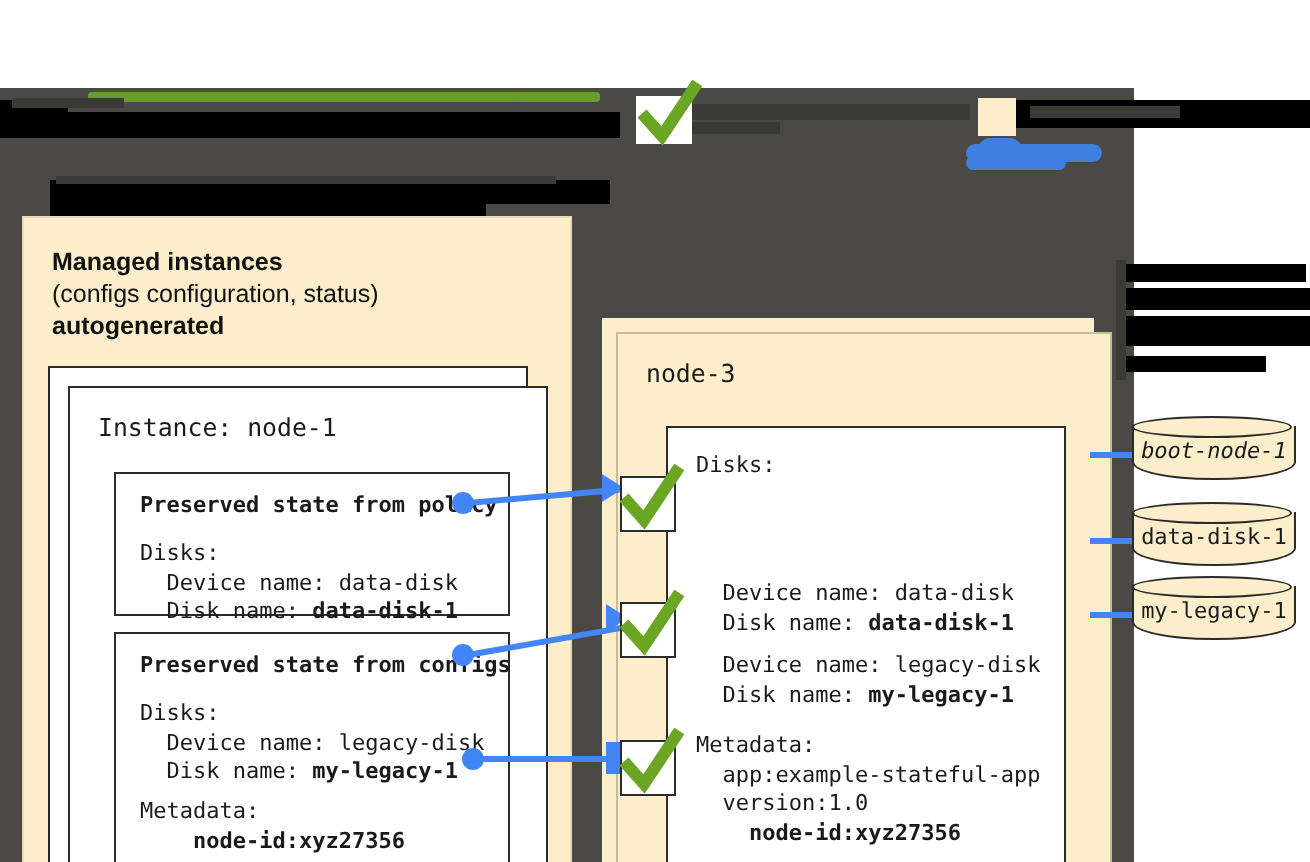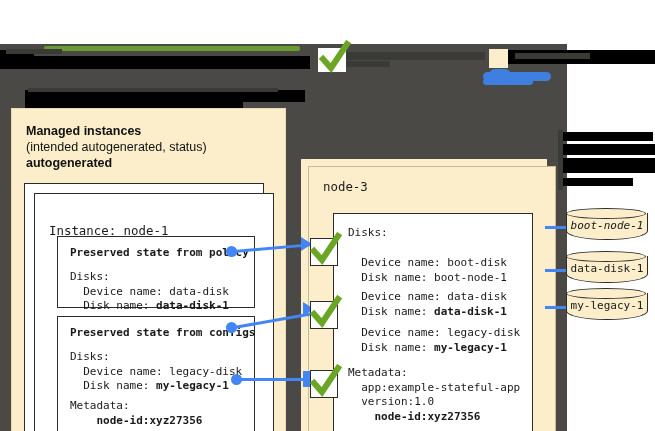--- a/index.html
+++ b/index.html
@@ -55,21 +55,21 @@
     font-size:12.5px;color:#111;line-height:16px;
   }
   .panel-title b{font-weight:bold;}
 
   
   .card{position:absolute;background:#ffffff;border:1px solid #2b2b2b;}
   .card-back{position:absolute;background:#ffffff;border:1px solid #2b2b2b;}
 
   .mono{font-family:"DejaVu Sans Mono", monospace;font-size:11px;color:#1a1a1a;line-height:14.5px;white-space:pre;}
   .mono b{font-weight:bold;}
-  .mono-lg{font-family:"DejaVu Sans Mono", monospace;font-size:12.4px;color:#1a1a1a;line-height:16px;white-space:pre;margin-top:17px;}
+  .mono-lg{font-family:"DejaVu Sans Mono", monospace;font-size:12.4px;color:#1a1a1a;line-height:16px;white-space:pre;}
 
   .inner-card{position:absolute;background:#ffffff;border:1px solid #2b2b2b;}
 
   
   .right-node-label{
     position:absolute;left:14px;top:12px;
     font-family:"DejaVu Sans Mono", monospace;font-size:12.4px;color:#1a1a1a;
   }
   .right-card{
     position:absolute;left:24px;top:46px;width:198px;height:226px;
@@ -138,21 +138,21 @@
 
     <div class="bar" style="left:563px;top:88px;width:90px;height:9px;"></div>
     <div class="bar" style="left:563px;top:100px;width:92px;height:11px;"></div>
     <div class="bar" style="left:563px;top:114px;width:92px;height:15px;"></div>
     <div class="bar" style="left:563px;top:134px;width:70px;height:8px;"></div>
     <div class="bar-grey" style="left:558px;top:86px;width:5px;height:60px;"></div>
 
     <div class="panel-left">
       <div class="panel-title">
         <b>Managed instances</b><br>
-        <span>(intended autogenerated, status)</span><br>
+        <span>(configs configuration, status)</span><br>
         <b>autogenerated</b>
       </div>
 
       <div class="card-back" style="left:12px;top:74px;width:238px;height:262px;"></div>
 
       <div class="card" style="left:22px;top:84px;width:238px;height:262px;">
         <div class="mono-lg" style="position:absolute;left:14px;top:12px;">Instance: node-1</div>
 
         <div class="inner-card" style="left:22px;top:42px;width:196px;height:70px;">
           <div class="mono" style="position:absolute;left:12px;top:9px;font-weight:bold;"><b>Preserved state from policy</b></div>
@@ -172,22 +172,20 @@
       </div>
     </div>
 
     <div class="panel-right-shadow"></div>
     <div class="panel-right">
       <div class="right-node-label">node-3</div>
 
       <div class="right-card">
         <div class="mono" style="position:absolute;left:14px;top:12px;">Disks:</div>
 
-        <div class="mono" style="position:absolute;left:14px;top:42px;">  Device name: boot-disk
-  Disk name: boot-node-1</div>
 
         <div class="mono" style="position:absolute;left:14px;top:76px;">  Device name: data-disk
   Disk name: <b>data-disk-1</b></div>
 
         <div class="mono" style="position:absolute;left:14px;top:112px;">  Device name: legacy-disk
   Disk name: <b>my-legacy-1</b></div>
 
         <div class="mono" style="position:absolute;left:14px;top:152px;">Metadata:
   app:example-stateful-app
   version:1.0

